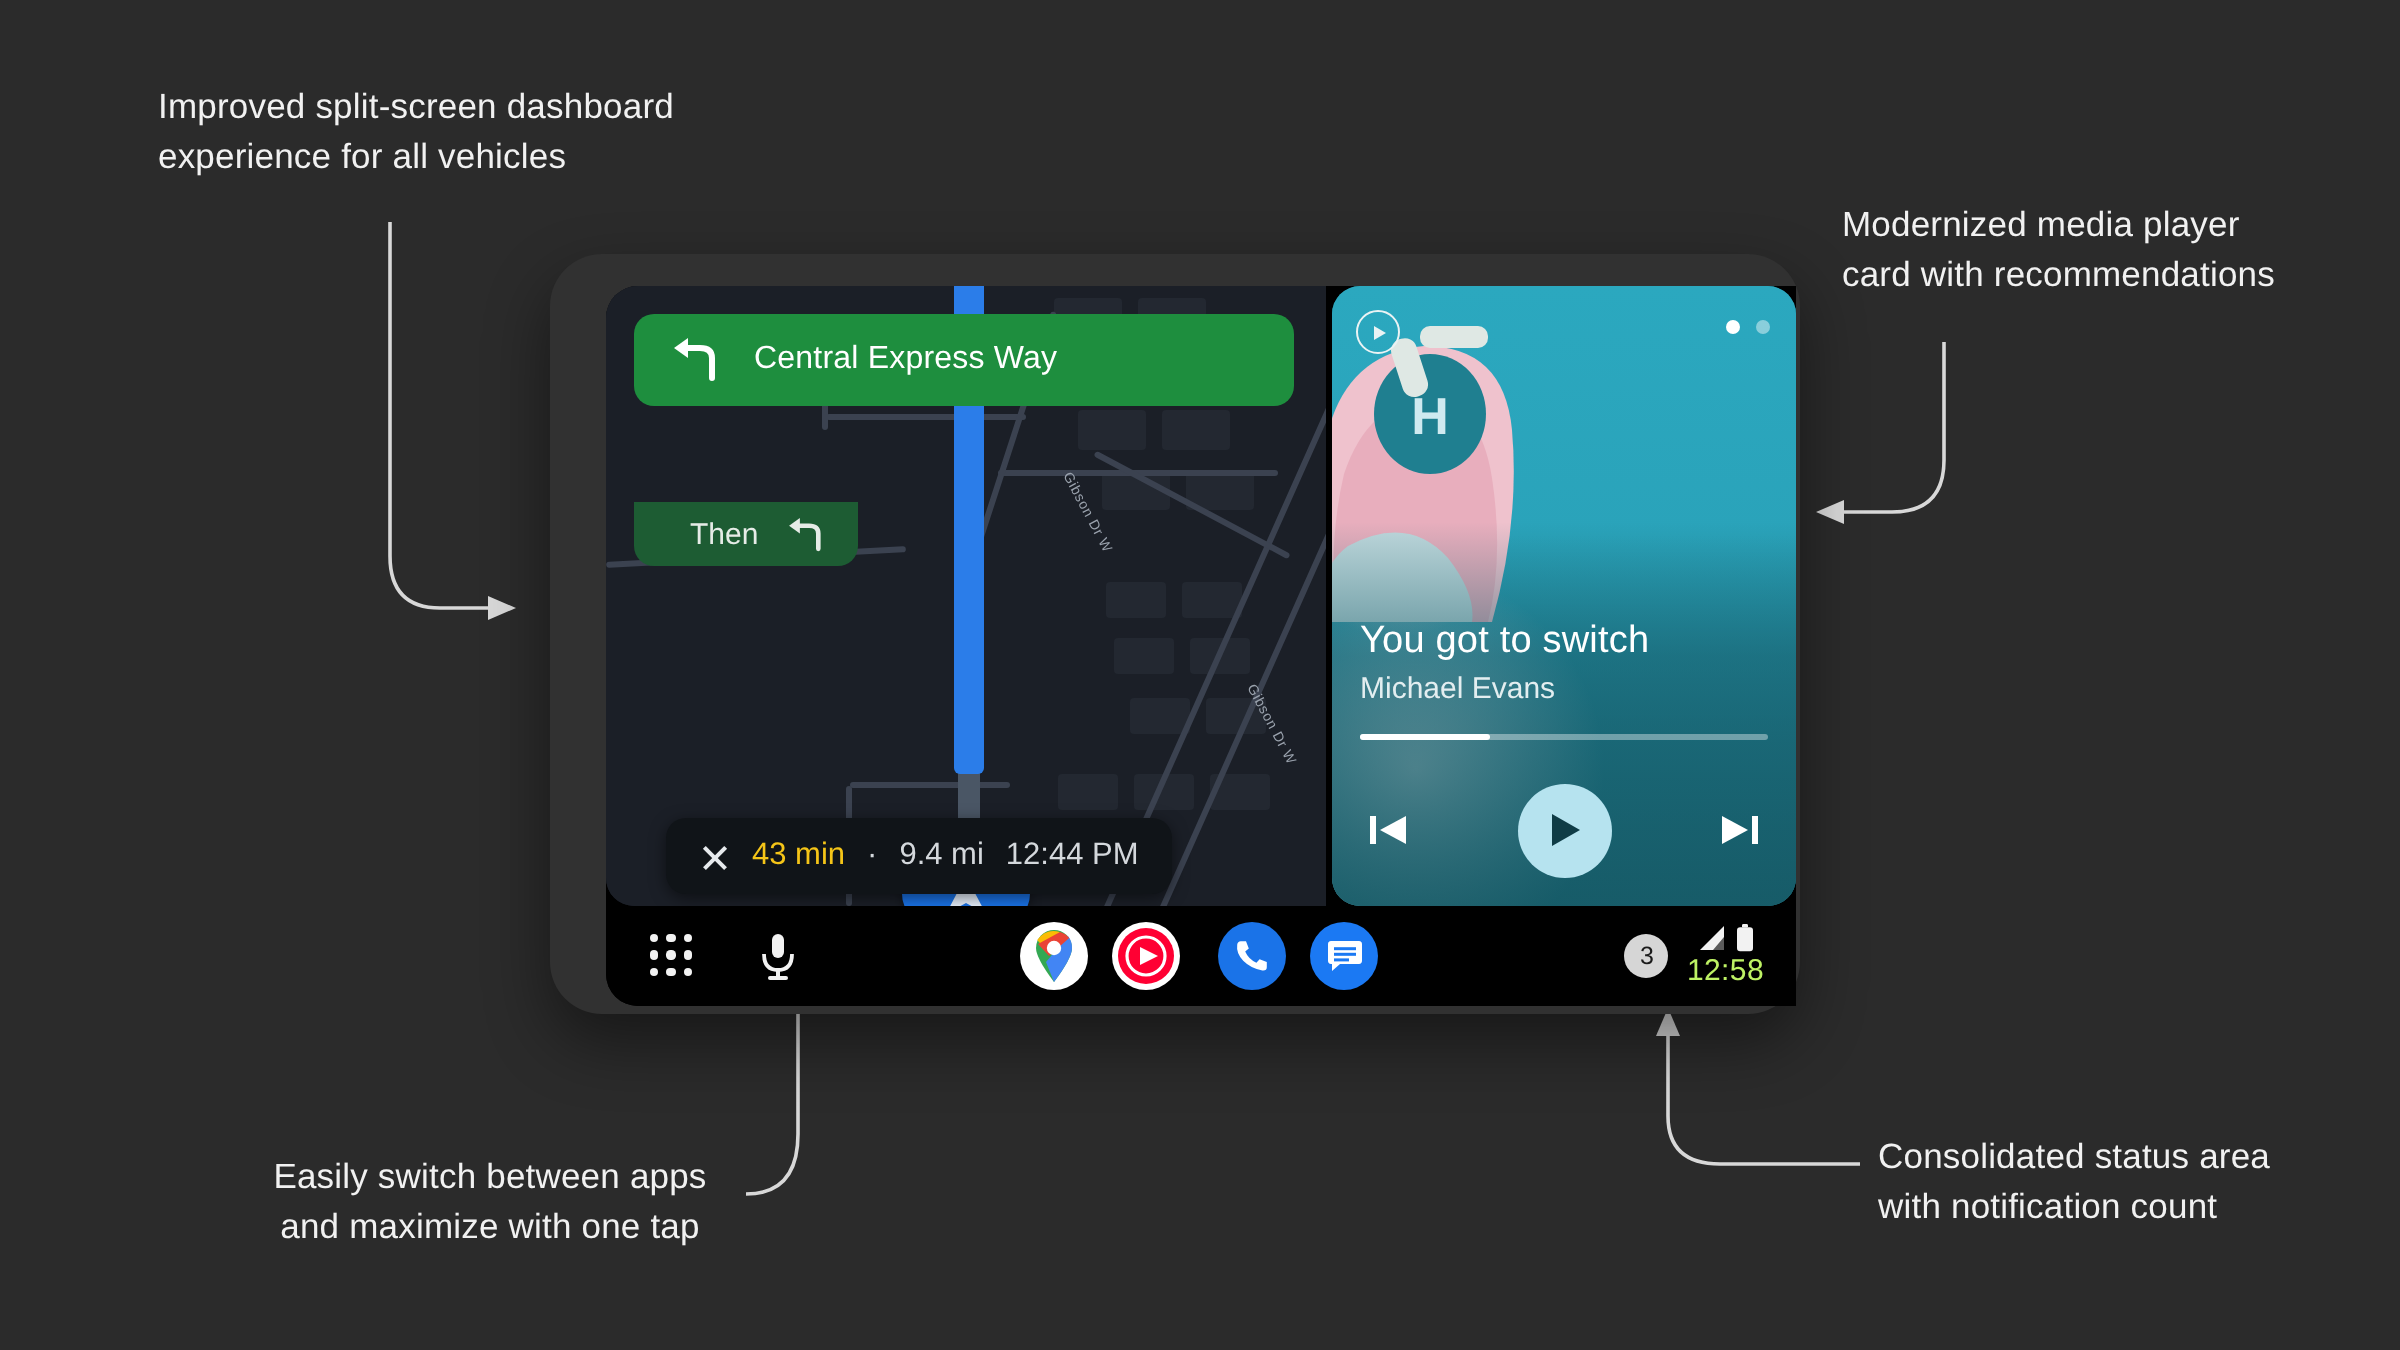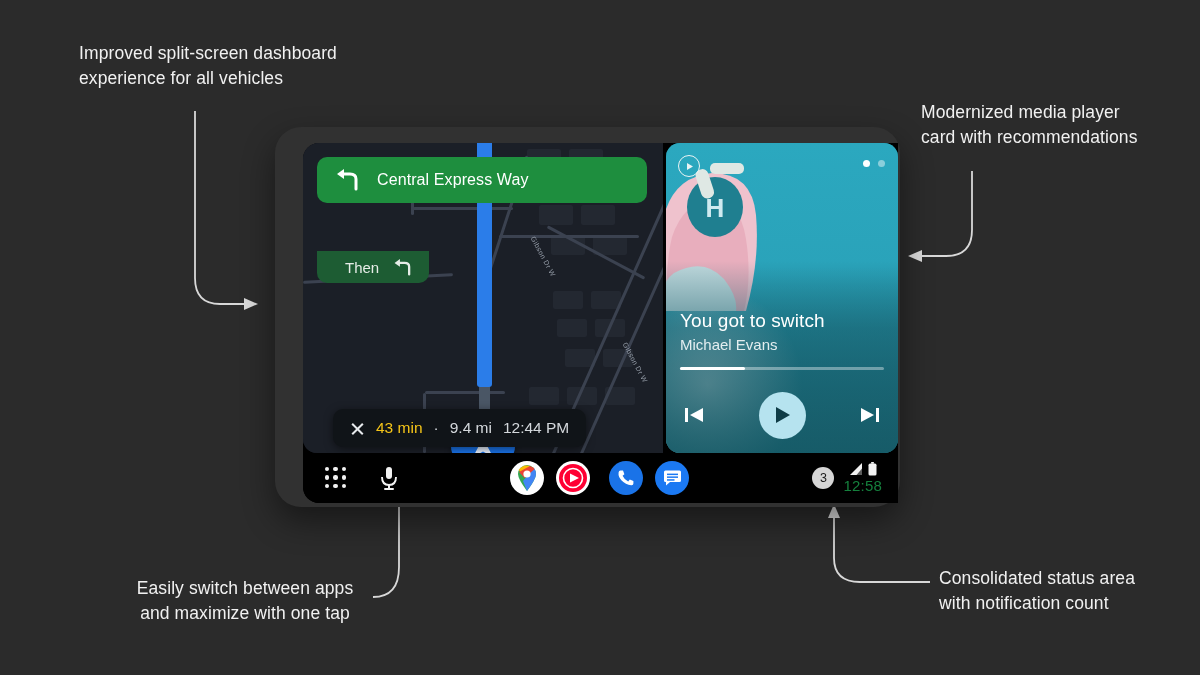--- a/index.html
+++ b/index.html
@@ -213,21 +213,21 @@
     position: absolute; right: 16px; top: 50%; transform: translateY(-50%);
     display: flex; align-items: center; gap: 9px;
   }
   #notif-badge {
     width: 22px; height: 22px; border-radius: 50%;
     background: #d6d6d6; color: #1a1a1a;
     font-size: 12.5px; display: flex; align-items: center; justify-content: center;
   }
   #status-right { display: flex; flex-direction: column; align-items: center; gap: 1px; }
   #status-icons { display: flex; align-items: flex-end; gap: 4px; height: 14px; }
-  #clock { color: #15803d; font-size: 15px; letter-spacing: .2px; }
+  #clock { color: #bef264; font-size: 15px; letter-spacing: .2px; }
 </style>
 </head>
 <body>
 
 <div id="stage">
 
   <div class="callout" id="callout-tl">Improved split-screen dashboard
 experience for all vehicles</div>
   <div class="callout" id="callout-tr">Modernized media player
 card with recommendations</div>

